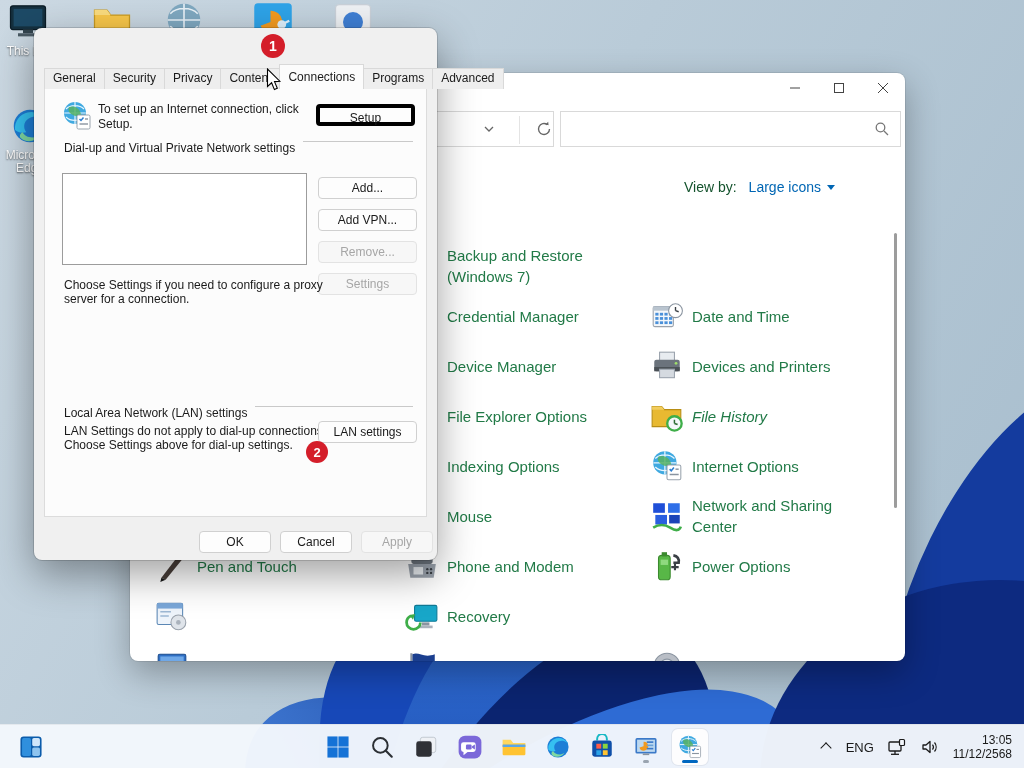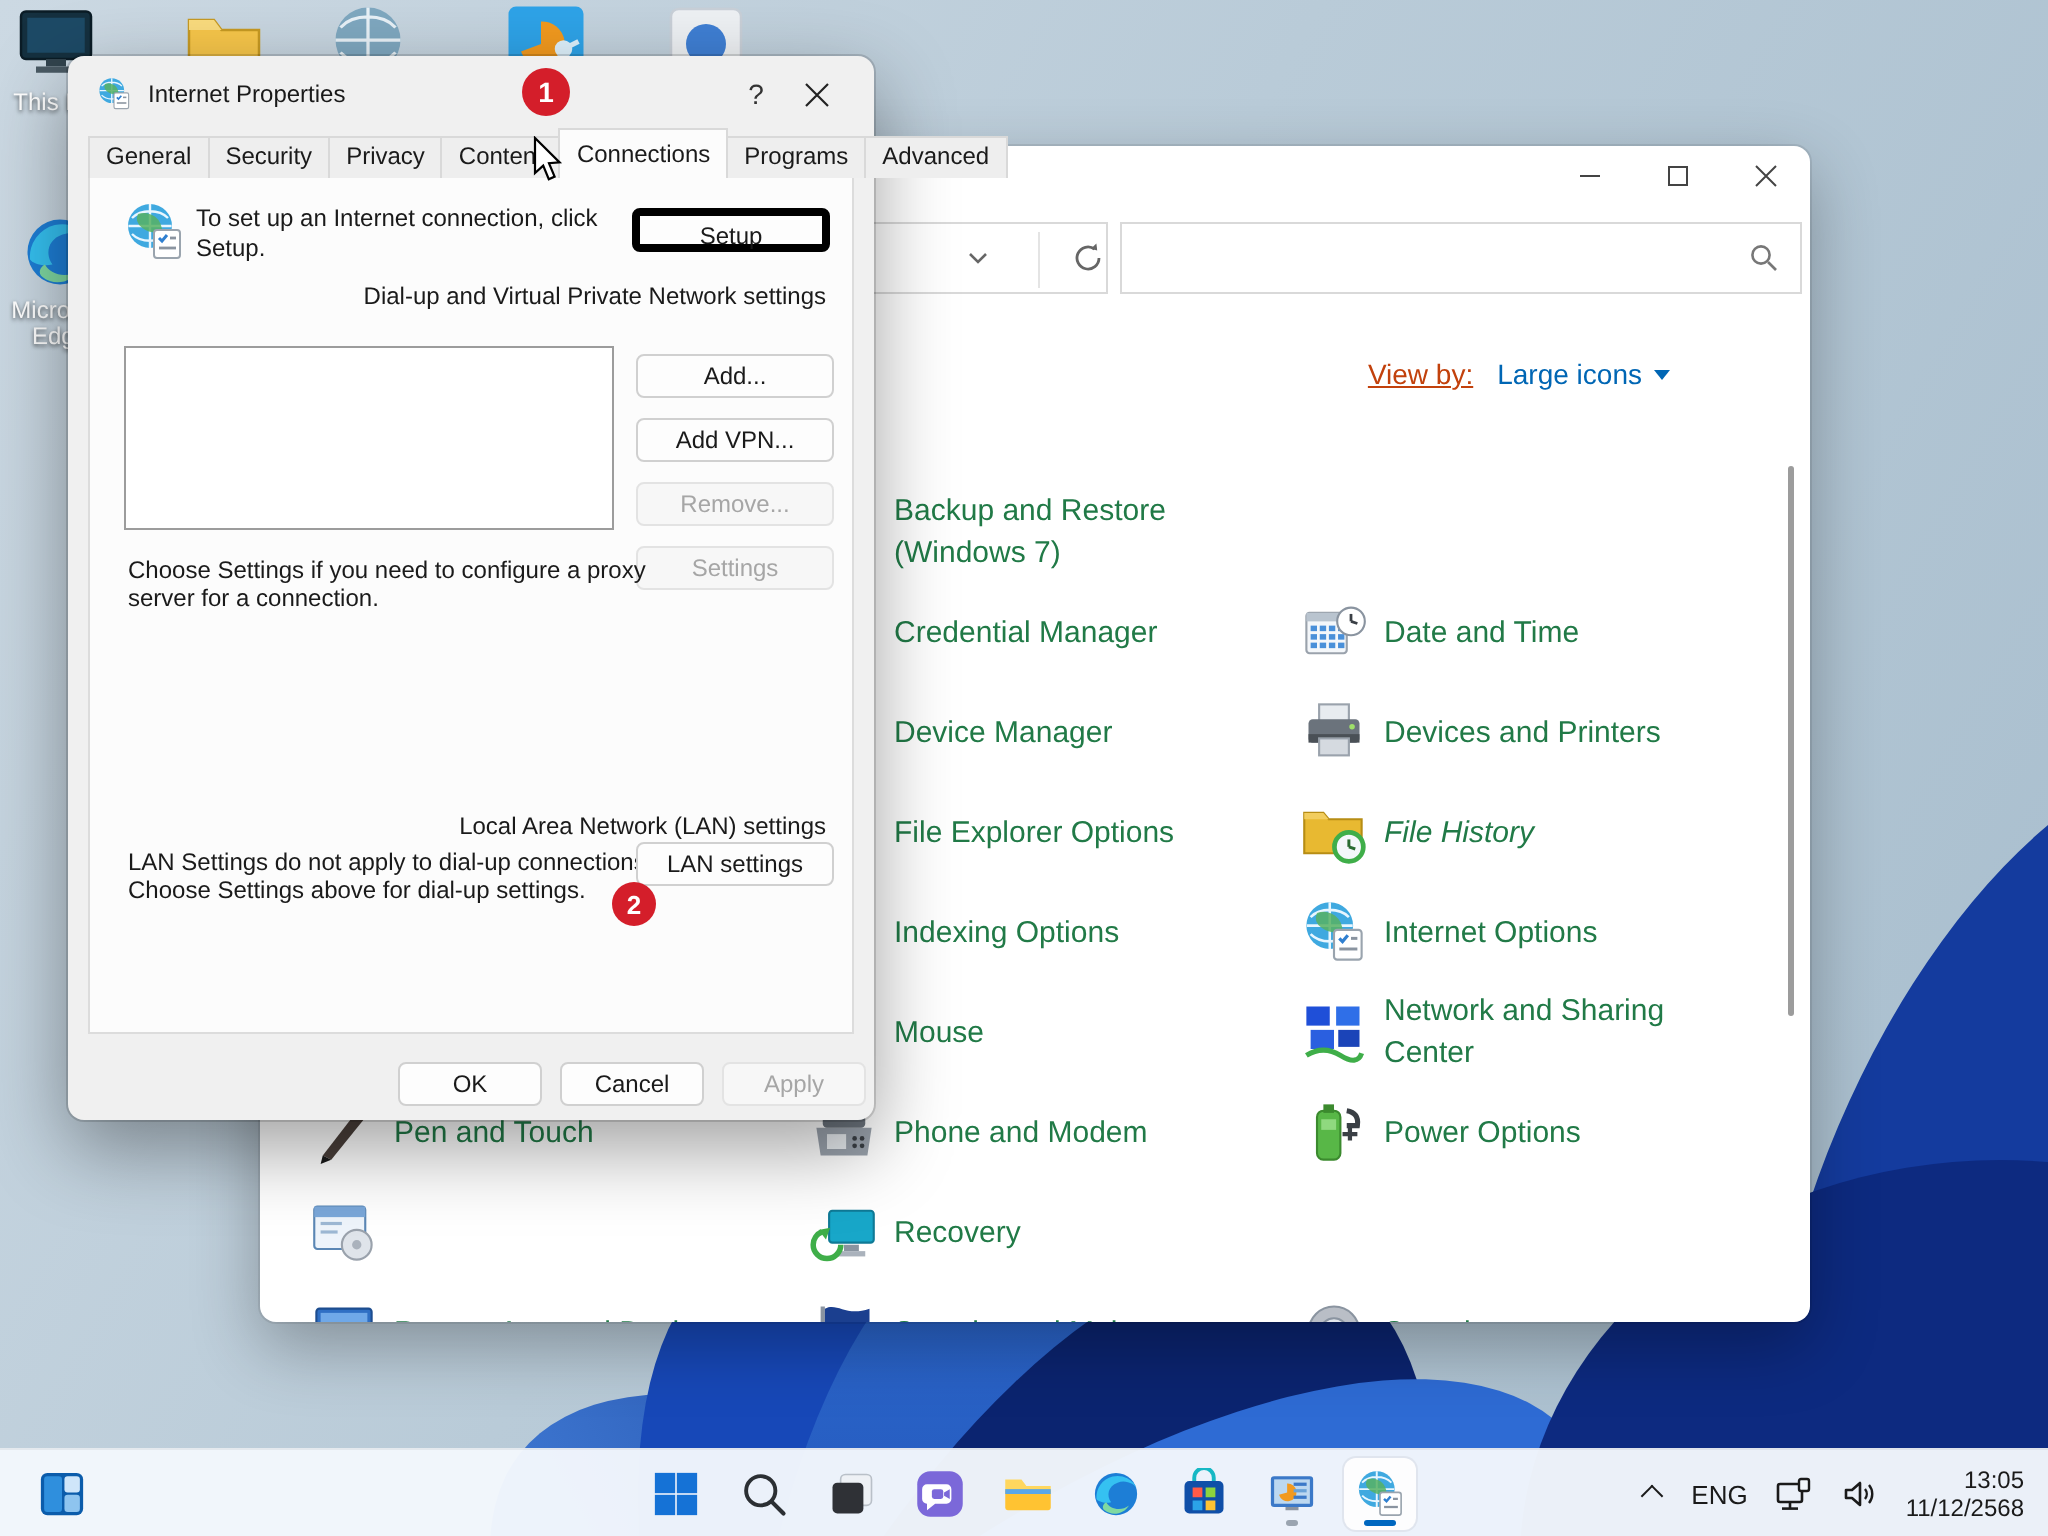--- a/index.html
+++ b/index.html
@@ -20,38 +20,38 @@
   .win-ctl { width:44px; height:30px; display:flex; align-items:center; justify-content:center; }
   #cp-toolbar { position:absolute; left:0; top:37px; width:100%; height:38px; }
   .addr-box { position:absolute; left:20px; top:1px; width:404px; height:36px; border:1px solid #d9d9d9; background:#fff; }
   .addr-chevron { position:absolute; left:332px; top:11px; }
   .addr-sep { position:absolute; left:368px; top:4px; width:1px; height:28px; background:#e4e4e4; }
   .refresh-ic { position:absolute; left:384px; top:8px; }
   .search-box { position:absolute; left:430px; top:1px; width:341px; height:36px; border:1px solid #d9d9d9; background:#fff; }
   .search-box input { position:absolute; left:8px; top:4px; width:300px; height:26px; border:none; outline:none; font-size:13px; }
   .search-ic { position:absolute; right:10px; top:9px; }
   #viewby-row { position:absolute; top:106px; right:70px; display:flex; align-items:center; gap:12px; font-size:14px; }
-  #viewby-label { color:#c2410c;text-decoration:underline; }
+  #viewby-label { color:#14532d; }
   #viewby-value { color:#0066b4; display:flex; align-items:center; gap:6px; }
   .caret-down { width:0; height:0; border-left:4px solid transparent; border-right:4px solid transparent; border-top:5px solid #0066b4; }
   #cp-items { position:absolute; inset:0; }
   .cp-item { position:absolute; height:50px; display:flex; align-items:center; gap:8px; cursor:pointer; }
   .cp-label { font-size:15px; line-height:21px; color:#217a47; white-space:pre-line; max-width:200px; }
   #cp-scrollbar { position:absolute; right:8px; top:160px; width:3px; height:275px; background:#9c9c9c; border-radius:2px; }
 
   
   #dlg { position:absolute; left:34px; top:28px; width:403px; height:532px; background:#f0f0f0; border-radius:8px; box-shadow:0 14px 40px rgba(0,0,0,.38), 0 0 0 1px rgba(0,0,0,.14); z-index:50; font-size:12px; color:#1a1a1a; }
   #dlg-titlebar { height:38px; display:flex; align-items:center; padding:0 14px; }
   #dlg-title { margin-left:8px; flex:1; }
   .dlg-cap { width:30px; text-align:center; font-size:14px; color:#333; }
   #tab-strip { position:absolute; left:10px; top:40px; display:flex; align-items:flex-end; height:21px; z-index:3; }
   .tab { padding:3px 8px 4px 8px; border:1px solid #d9d9d9; border-bottom:none; background:#eee; margin-right:-1px; font-size:12px; line-height:13px; }
   .tab.active { background:#fcfcfc; padding-top:6px; padding-bottom:5px; position:relative; z-index:4; }
   #tab-page { position:absolute; left:10px; top:59px; width:383px; height:430px; background:#fcfcfc; border:1px solid #dcdcdc; }
-  .grp-row { position:absolute; left:19px; right:13px; display:flex; align-items:flex-end; gap:8px;flex-direction:column; }
+  .grp-row { position:absolute; left:19px; right:13px; display:flex; align-items:flex-start; gap:8px; }
   .grp-row .line { flex:1; height:1px; background:#c9c9c9; }
   .dlg-btn { position:absolute; width:99px; height:22px; background:#fdfdfd; border:1px solid #d0d0d0; border-radius:4px; font-size:12px; color:#1a1a1a; text-align:center; line-height:20px; }
   .dlg-btn.default { border:4px solid #000000; }
   .dlg-btn.disabled { background:#f7f7f7; border-color:#e3e3e3; color:#a6a6a6; }
   .bottom-btn { position:absolute; width:72px; height:22px; background:#fdfdfd; border:1px solid #d0d0d0; border-radius:4px; font-size:12px; text-align:center; line-height:20px; }
   .bottom-btn.disabled { background:#f7f7f7; border-color:#e3e3e3; color:#a6a6a6; }
   #listbox { position:absolute; left:17px; top:85px; width:245px; height:92px; background:#fff; border:1px solid #9c9c9c; }
 
   .badge { position:absolute; border-radius:50%; background:#d41e2a; color:#fff; font-weight:bold; display:flex; align-items:center; justify-content:center; z-index:60; }
   #badge1 { left:261px; top:34px; width:24px; height:24px; font-size:14px; }
@@ -419,40 +419,20 @@
             <circle cx="16" cy="16" r="2.4" fill="#5c636b"></circle>
           </svg>
         </span>
         <span class="cp-label">Sound</span>
       </div>
     </div>
   <div id="cp-scrollbar"></div>
 </div>
 
 <div id="dlg">
-  <div id="dlg-titlebar">
-    <span id="dlg-title-icon">
-        <svg width="18" height="18" viewBox="0 0 32 32">
-          <circle cx="14" cy="13" r="11" fill="#3fa9e0"></circle>
-          <path d="M5 9 a11 8 0 0 1 18 0 M5 17 a11 8 0 0 0 18 0 M14 2 v22 M3.2 13 h21.6" stroke="#e8f6ff" stroke-width="1.2" fill="none"></path>
-          <path d="M8 7 a9 9 0 0 1 12 9 a10 7 0 0 1 -12 -9" fill="#57b263" opacity=".85"></path>
-          <rect x="16" y="15" width="13" height="14" rx="1.5" fill="#fff" stroke="#9aa4ae"></rect>
-          <path d="M18.5 19 l1.5 1.5 l2.5 -3" stroke="#2f7fd0" stroke-width="1.5" fill="none"></path>
-          <line x1="24" y1="19" x2="27" y2="19" stroke="#8a94a0" stroke-width="1.4"></line>
-          <line x1="18.5" y1="24" x2="27" y2="24" stroke="#8a94a0" stroke-width="1.4"></line>
-        </svg>
-      </span>
-    <span id="dlg-title">Internet Properties</span>
-    <span class="dlg-cap">?</span>
-    <span class="dlg-cap">
-        <svg width="13" height="13" style="margin:0 auto">
-          <path d="M1 1 L12 12 M12 1 L1 12" stroke="#222" stroke-width="1.1"></path>
-        </svg>
-      </span>
-  </div>
   <div id="tab-strip">
       <div class="tab">General</div>
       <div class="tab">Security</div>
       <div class="tab">Privacy</div>
       <div class="tab">Content</div>
       <div class="tab active">Connections</div>
       <div class="tab">Programs</div>
       <div class="tab">Advanced</div>
     </div>
   <div id="tab-page">

